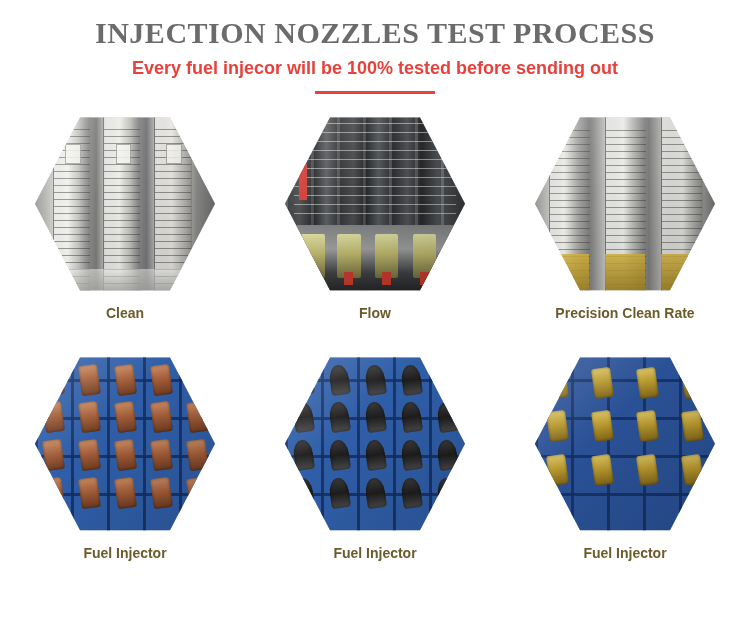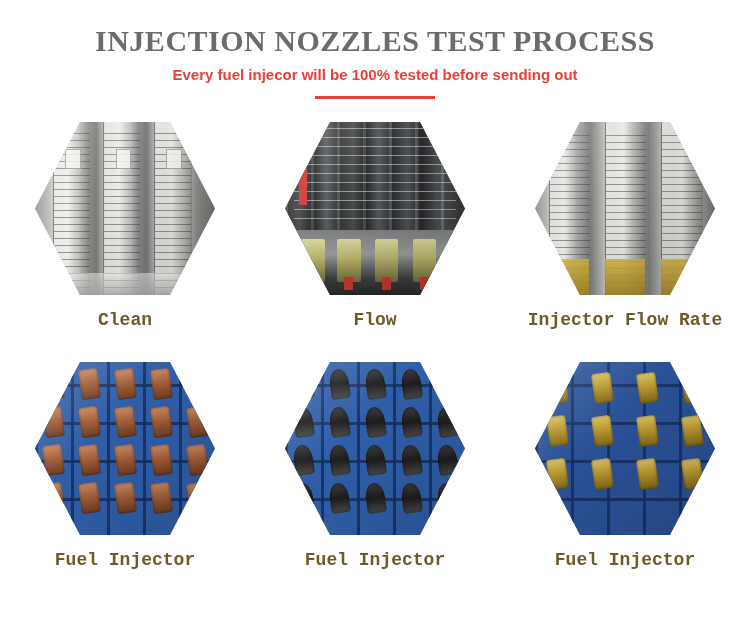--- a/index.html
+++ b/index.html
@@ -15,35 +15,35 @@
     position: relative;
   }
   .page {
     width: 750px;
     height: 623px;
     position: relative;
     background: #ffffff;
   }
   .header {
     text-align: center;
-    padding-top: 24px;
+    padding-top: 16px;
   }
   .main-title {
     font-family: "Liberation Serif", serif;
     font-weight: bold;
     font-size: 30px;
     letter-spacing: 0.5px;
     color: #6b6b6b;
     margin: 0;
     line-height: 1.1;
   }
   .sub-title {
     font-family: "Liberation Sans", sans-serif;
     font-weight: bold;
-    font-size: 15px;
+    font-size: 18px;
     color: #e8413c;
     margin: 10px 0 0 0;
     line-height: 1.1;
   }
   .divider {
     width: 120px;
     height: 3px;
     background: #e8413c;
     margin: 12px auto 0 auto;
   }
@@ -68,23 +68,23 @@
     -webkit-clip-path: polygon(25% 2%, 75% 2%, 100% 50%, 75% 98%, 25% 98%, 0% 50%);
     clip-path: polygon(25% 2%, 75% 2%, 100% 50%, 75% 98%, 25% 98%, 0% 50%);
     background: #cfcfcf;
   }
   .photo {
     position: absolute;
     inset: 0;
   }
   .caption {
     margin-top: 12px;
-    font-family: Liberation Mono, monospace;
+    font-family: Liberation Sans, sans-serif;
     font-weight: bold;
-    font-size: 18px;
+    font-size: 14px;
     color: #6b5a2a;
     text-align: center;
     line-height: 1.1;
   }
 
   
   .p1 {
     background:
       linear-gradient(90deg,
         #9a9a98 0%, #b5b5b2 6%,
@@ -330,21 +330,21 @@
             </div>
           <div class="tube t3">
               <div class="ticks"></div>
             </div>
           <div class="fluid f1"></div>
             <div class="fluid f2"></div>
             <div class="fluid f3"></div>
           <div class="glare"></div>
         </div>
       </div>
-      <div class="caption">Injector Flow Rate</div>
+      <div class="caption">Precision Clean Rate</div>
     </div>
 
     <div class="cell">
       <div class="hexwrap">
         <div class="photo p4">
           <div class="tray">
               <div class="cellgrid"></div>
             </div>
           <div class="nozrow" style="top:6%">
               <div class="noz"></div>

